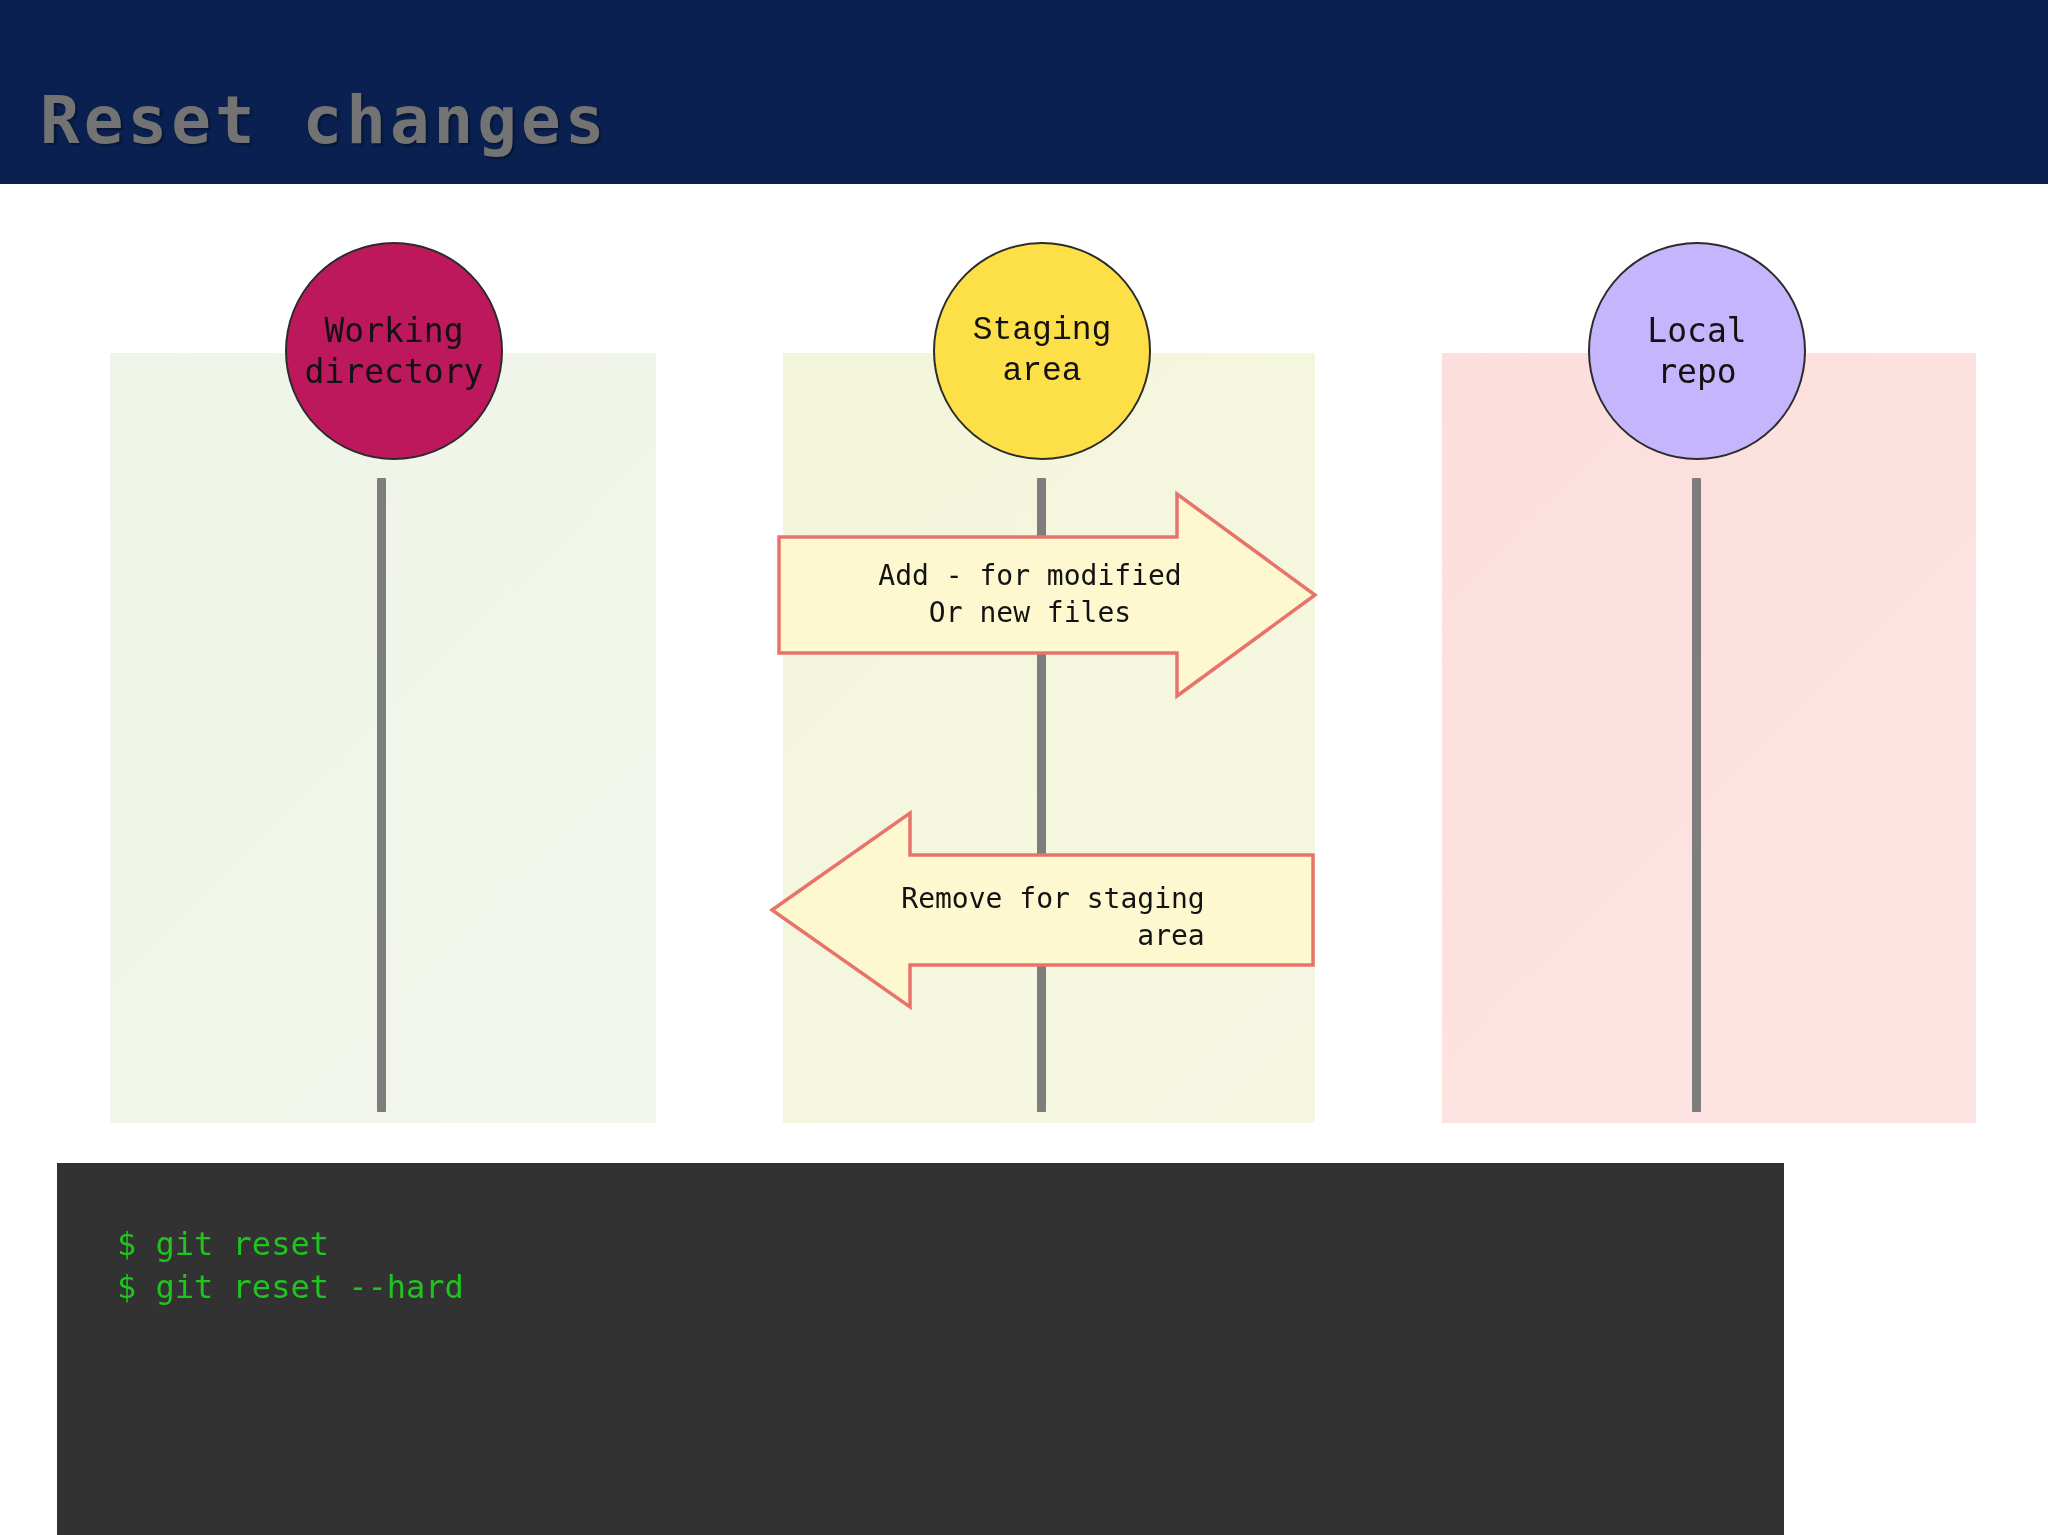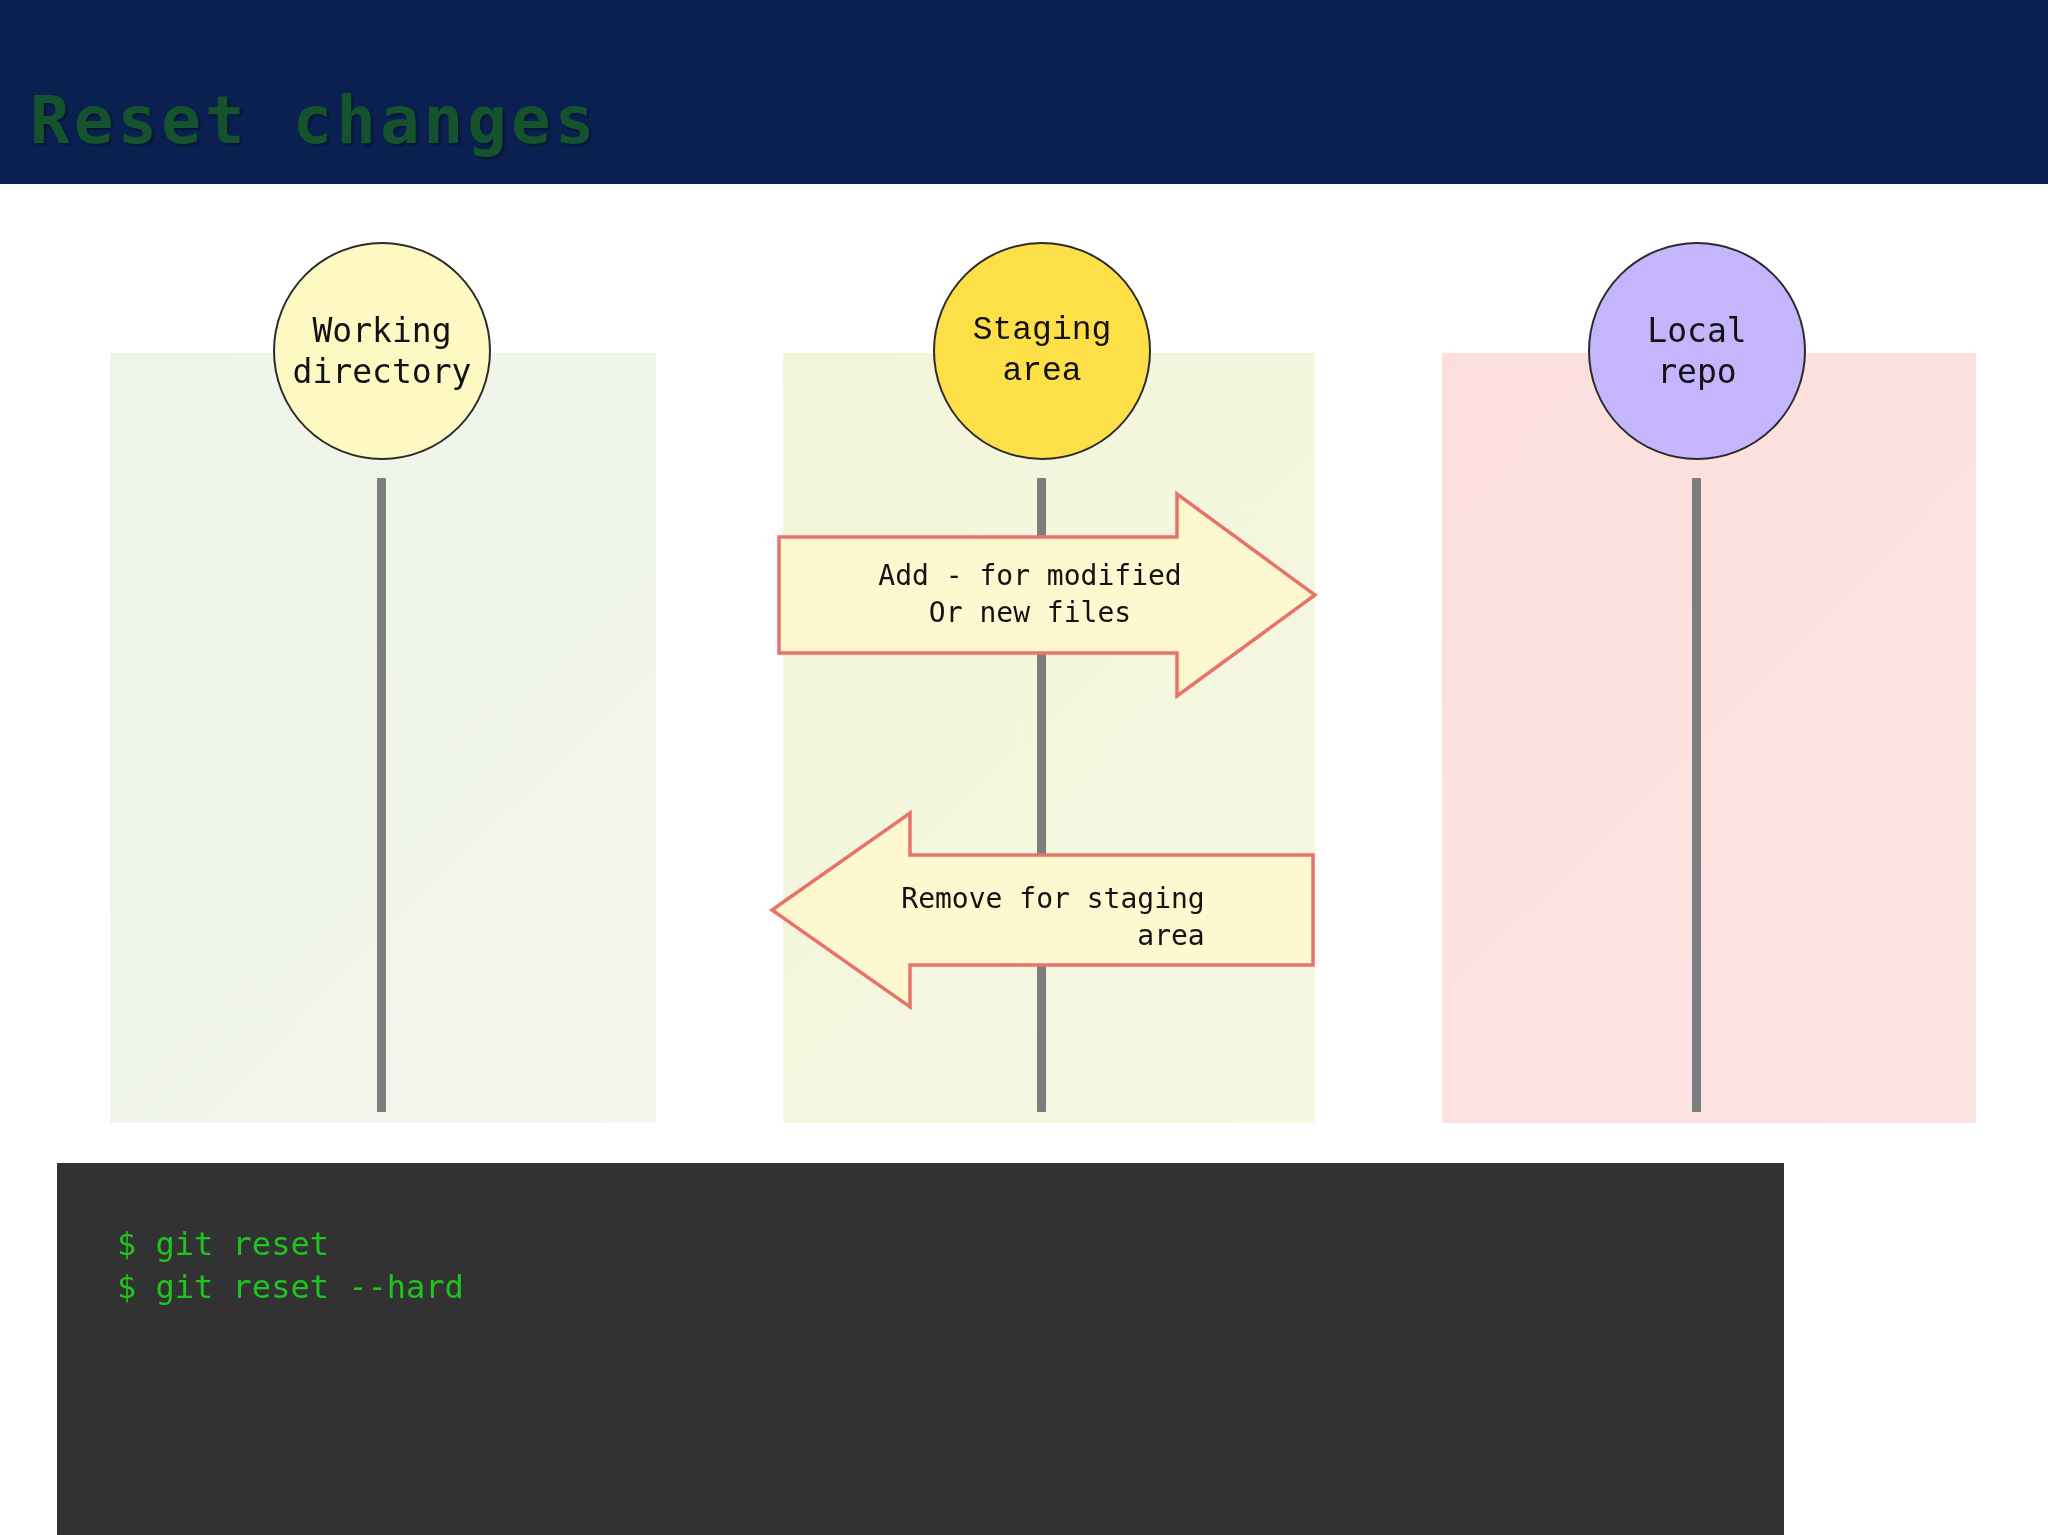--- a/index.html
+++ b/index.html
@@ -19,27 +19,27 @@
   
   #header-band {
     position: absolute;
     left: 0; top: 0;
     width: 2048px;
     height: 184px;
     background: #0a2050;
   }
   #page-title {
     position: absolute;
-    left: 30px;
+    left: 40px;
     top: 82px;
     font-family: "DejaVu Sans Mono", "Liberation Mono", monospace;
     font-size: 66px;
     font-weight: bold;
     letter-spacing: 4px;
-    color: #14532d;
+    color: #737373;
     white-space: pre;
     text-shadow: 2px 2px 2px rgba(0,0,0,0.35);
   }
 
   
   .column-band {
     position: absolute;
     top: 353px;
     height: 770px;
   }
@@ -71,21 +71,21 @@
     align-items: center;
     justify-content: center;
     text-align: center;
     font-family: "DejaVu Sans Mono", "Liberation Mono", monospace;
     font-size: 33px;
     line-height: 1.25;
     color: #121212;
     white-space: pre-line;
     box-sizing: border-box;
   }
-  #circle-working   { left: 273px;  top: 242px; background: #fef9c3; }
+  #circle-working   { left: 285px;  top: 242px; background: #be185d; }
   #circle-staging   { left: 933px;  top: 242px; background: #fde047; font-family: Liberation Mono, monospace; }
   #circle-localrepo { left: 1588px; top: 242px; background: #c4b5fd; }
 
   
   .arrow-wrap {
     position: absolute;
   }
   .arrow-wrap svg { display: block; overflow: visible; }
   .arrow-label {
     position: absolute;

